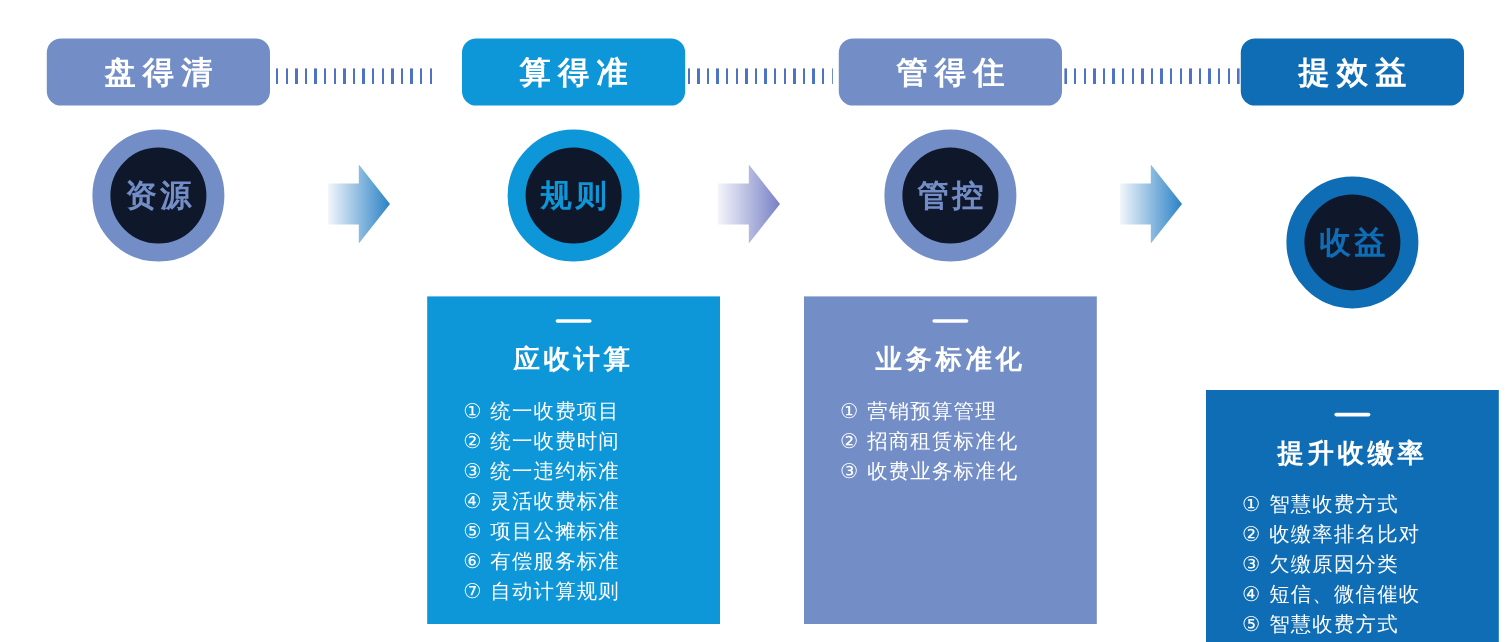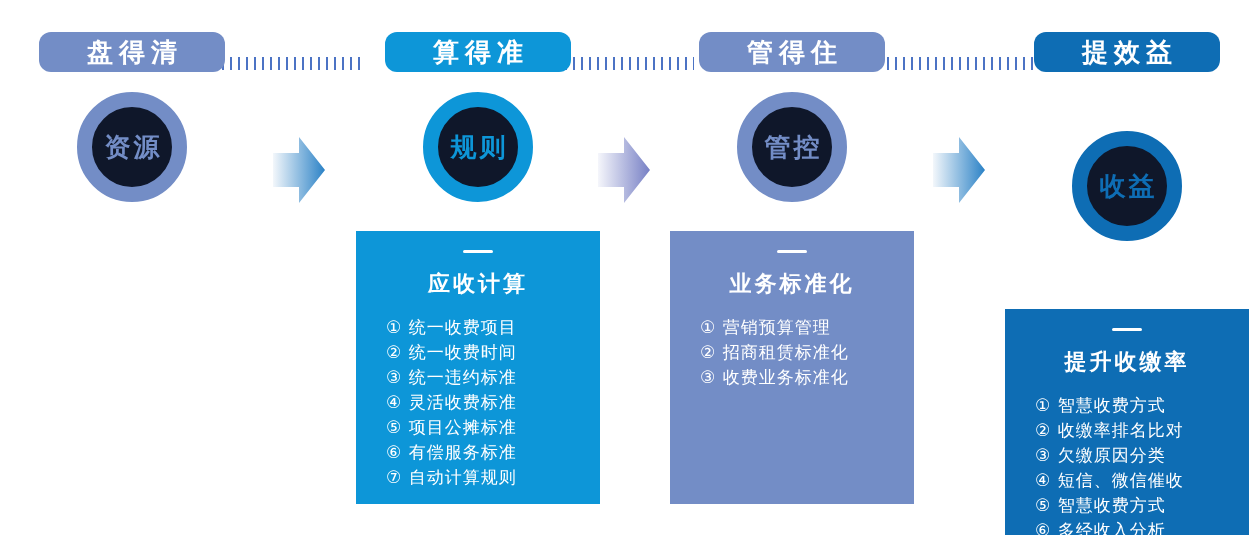--- a/index.html
+++ b/index.html
@@ -26,21 +26,21 @@
   .col-4 { left: 1005px; gap: 39px; }
 
   
   .theme-slate  { --c: #738DC6; }
   .theme-bright { --c: #0D96D8; }
   .theme-dark   { --c: #0E6DB4; }
 
   .pill {
     margin-top: 32px;
     width: 186px;
-    height: 40px;
+    height: 56px;
     border-radius: 12px;
     background: var(--c);
     color: #ffffff;
     font-size: 26px;
     font-weight: bold;
     letter-spacing: 6px;
     padding-left: 6px; 
     display: flex;
     align-items: center;
     justify-content: center;

